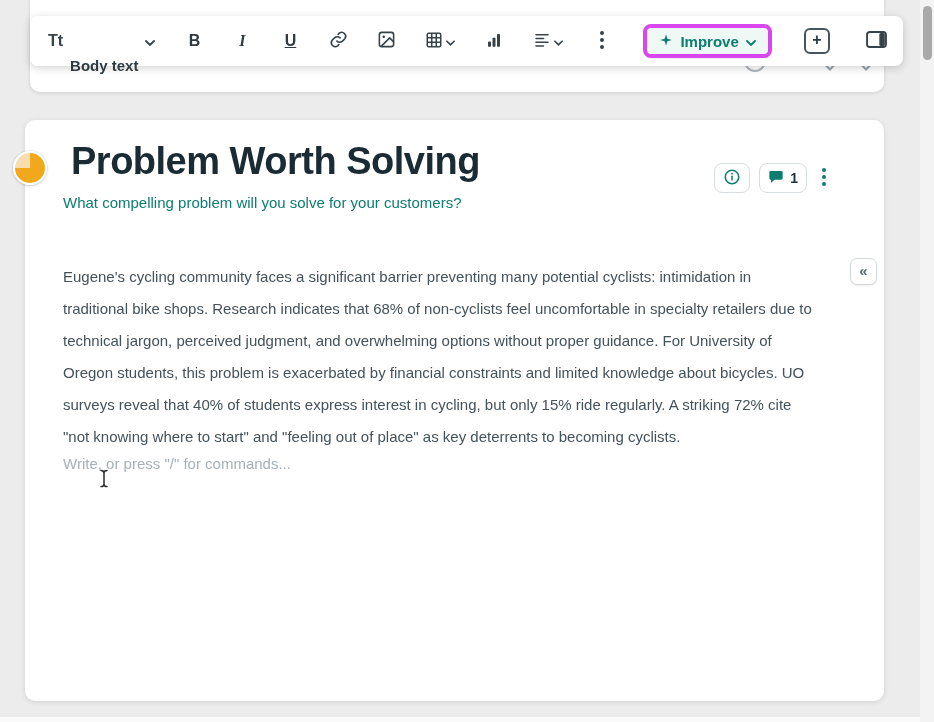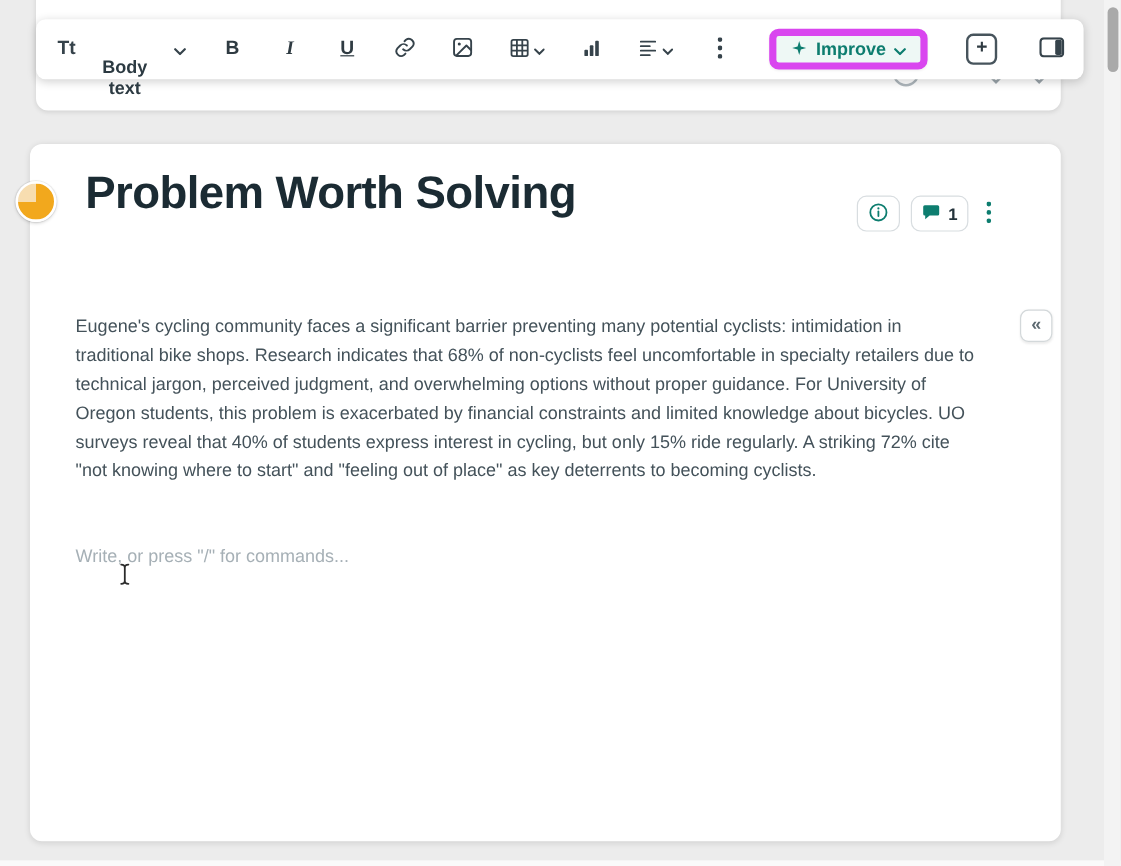--- a/index.html
+++ b/index.html
@@ -19,40 +19,40 @@
   .tool{display:flex;align-items:center;justify-content:center;width:34px;height:34px;border:none;background:transparent;
     border-radius:6px;color:#36434b;font-family:"Liberation Sans",sans-serif;cursor:pointer;padding:0;}
   .tool-wide{width:46px;gap:3px;}
   .style-btn{display:flex;align-items:center;gap:7px;height:34px;padding:0 8px;border:none;background:transparent;border-radius:6px;cursor:pointer;}
   .style-glyph{font-size:16px;font-weight:700;color:#36434b;}
   .style-label{font-size:15px;font-weight:600;color:#2c3a42;margin-top:48px;}
   .glyph-b{font-size:16px;font-weight:800;color:#2f3b42;}
   .glyph-i{font-size:16px;font-style:italic;font-weight:600;color:#2f3b42;font-family:"Liberation Serif",serif;}
   .glyph-u{font-size:16px;font-weight:600;text-decoration:underline;color:#2f3b42;}
   .improve-btn{display:flex;align-items:center;gap:7px;height:34px;padding:0 12px;margin-left:10px;
-    background:#eef8f5;border:6px solid #d946ef;border-radius:8px;cursor:pointer;box-shadow:0 1px 2px rgba(0,0,0,.06);}
+    background:#eef8f5;border:4px solid #d946ef;border-radius:8px;cursor:pointer;box-shadow:0 1px 2px rgba(0,0,0,.06);}
   .improve-label{font-size:15px;font-weight:700;color:#0d7d6f;}
   .add-btn{width:26px;height:26px;margin-left:18px;border:2px solid #47545c;border-radius:6px;background:#fff;
     font-size:16px;font-weight:700;color:#2f3b42;display:flex;align-items:center;justify-content:center;cursor:pointer;padding:0 0 2px 0;}
   .tb-spacer{flex:1;}
 
   
   .card{position:absolute;left:25px;top:120px;width:859px;height:581px;background:#fff;border-radius:10px;
     box-shadow:0 1px 5px rgba(0,0,0,.12);z-index:3;}
   .progress{position:absolute;left:13px;top:151px;width:30px;height:30px;border-radius:50%;z-index:4;
     background:conic-gradient(#f2a81d 0 75%,#f7ddb0 0 100%);border:2px solid #fff;
     box-shadow:0 0 0 1px rgba(0,0,0,.05),0 1px 3px rgba(0,0,0,.18);}
   .sec-title{position:absolute;left:46px;top:20px;font-size:38px;font-weight:800;letter-spacing:-.5px;color:#1b2b33;margin:0;}
   .sec-prompt{position:absolute;left:38px;top:74px;font-size:15px;color:#0d7d6f;}
   .hdr-controls{position:absolute;top:43px;right:52px;display:flex;align-items:center;gap:9px;}
   .pill-btn{display:flex;align-items:center;justify-content:center;gap:6px;height:30px;background:#fff;
     border:1px solid #d8dde0;border-radius:8px;cursor:pointer;padding:0 8px;}
   .count{font-size:14px;font-weight:700;color:#23323a;}
   .dots-btn{border:none;background:transparent;cursor:pointer;padding:4px 6px;display:flex;align-items:center;}
-  .sec-body{position:absolute;left:38px;top:141px;width:752px;font-size:15px;line-height:24px;color:#44525a;}
+  .sec-body{position:absolute;left:38px;top:141px;width:752px;font-size:15px;line-height:32px;color:#44525a;}
   .placeholder{position:absolute;left:38px;top:335px;font-size:15px;color:#a6b0b6;cursor:text;}
   .collapse-btn{position:absolute;left:850px;top:258px;width:27px;height:27px;background:#fff;border:1px solid #d3d8da;
     border-radius:7px;color:#5c6970;font-size:15px;font-weight:700;display:flex;align-items:center;justify-content:center;
     cursor:pointer;z-index:6;box-shadow:0 1px 2px rgba(0,0,0,.08);padding:0 0 2px 0;}
   .cursor-pointer{position:absolute;left:98px;top:469px;z-index:7;}
 
   
   .scroll-track{position:absolute;right:0;top:0;width:14px;height:722px;background:#f3f3f3;z-index:8;}
   .scroll-thumb{position:absolute;right:2px;top:6px;width:9px;height:54px;background:#a9a9a9;border-radius:5px;}
   .bottom-strip{position:absolute;left:0;bottom:0;width:934px;height:5px;background:#fafafa;z-index:0;}
@@ -187,20 +187,21 @@
         <svg width="21" height="17" viewBox="0 0 22 18" fill="none" stroke="#36434b" stroke-width="2">
           <rect x="1" y="1" width="20" height="16" rx="3"></rect>
           <rect x="14" y="2.2" width="5.8" height="13.6" rx="1.6" fill="#36434b" stroke="none"></rect>
         </svg>
       </span>
     </button>
   </div>
 
   <div class="card">
     <h1 class="sec-title">Problem Worth Solving</h1>
+    <div class="sec-prompt">What compelling problem will you solve for your customers?</div>
 
     <div class="hdr-controls">
       <button class="pill-btn">
         <span>
           <svg width="18" height="18" viewBox="0 0 24 24" fill="none" stroke="#0d7d6f" stroke-width="2">
             <circle cx="12" cy="12" r="9"></circle>
             <path d="M12 11v5" stroke-linecap="round"></path>
             <circle cx="12" cy="7.6" r="1.2" fill="#0d7d6f" stroke="none"></circle>
           </svg>
         </span>

